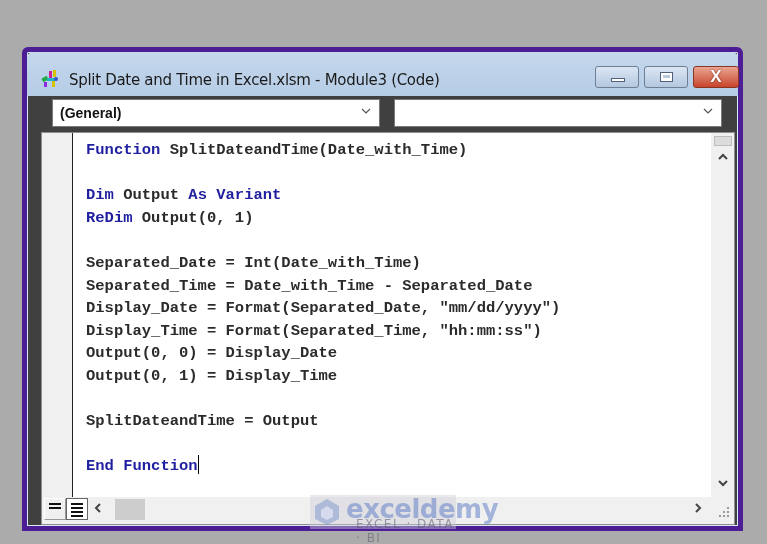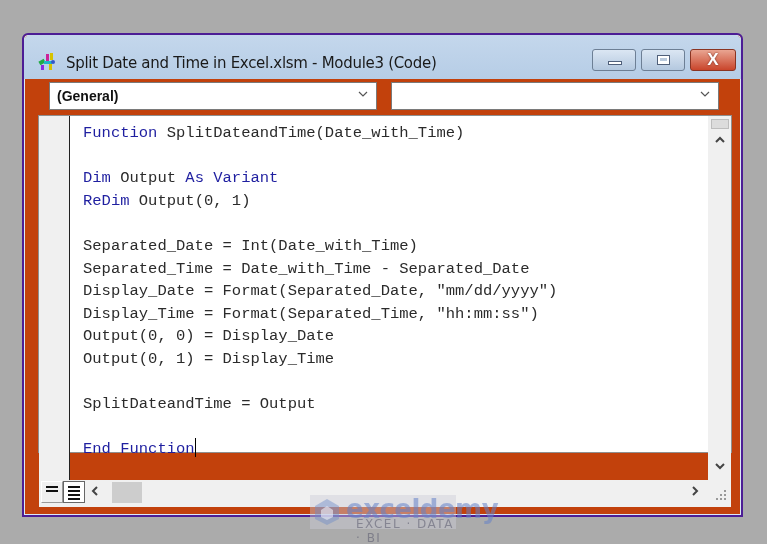--- a/index.html
+++ b/index.html
@@ -1,34 +1,34 @@
 <!DOCTYPE html>
 <html><head>
 <meta charset="utf-8">
 <style>
   html,body{margin:0;padding:0;}
   body{width:767px;height:544px;background:#ababab;position:relative;overflow:hidden;font-family:"Liberation Sans",sans-serif;}
-  .win{position:absolute;left:22px;top:33px;width:721px;height:484px;background:#c2410c;border:2px solid #4c1d95;border-radius:6px 6px 0 0;box-shadow:inset 0 0 0 1px #dbe8f6;box-sizing:border-box;}
+  .win{position:absolute;left:22px;top:47px;width:721px;height:484px;background:#404040;border:5px solid #4c1d95;border-radius:6px 6px 0 0;box-shadow:inset 0 0 0 1px #dbe8f6;box-sizing:border-box;}
   .titlebar{position:absolute;left:0;top:0;right:0;height:44px;background:linear-gradient(#c4d7ec,#b6cde6);border-radius:6px 6px 0 0;}
   .app-icon{position:absolute;left:13px;top:16px;width:22px;height:20px;}
   .title{position:absolute;left:42px;top:19px;font-size:15px;color:#1a1a1a;white-space:nowrap;font-family:"DejaVu Sans",sans-serif;letter-spacing:-0.3px;}
   .wbtn{position:absolute;top:14px;height:22px;border:1px solid #6d7f95;border-radius:3px;box-sizing:border-box;background:linear-gradient(#dbe6f3,#b4c8df);cursor:pointer;}
   .wbtn.min{left:568px;width:44px;}
   .wbtn.max{left:617px;width:44px;}
   .wbtn.close{left:666px;width:46px;background:linear-gradient(#e9a592,#c9452b);border-color:#8a3422;}
   .min-glyph{position:absolute;left:15px;top:11px;width:14px;height:4px;background:#fff;border:1px solid #50607a;box-sizing:border-box;}
   .max-glyph{position:absolute;left:15px;top:5px;width:13px;height:10px;background:#fff;border:1px solid #50607a;box-sizing:border-box;}
   .max-glyph::after{content:"";position:absolute;left:2px;top:2px;width:7px;height:3px;background:#b9c9dc;}
   .close-glyph{position:absolute;left:0;right:0;top:0;text-align:center;font-weight:bold;font-size:17px;line-height:20px;color:#fff;text-shadow:0 0 2px #6a1e10;}
   .combo{position:absolute;top:47px;height:28px;background:#fff;border:1px solid #7a7a7a;box-sizing:border-box;cursor:pointer;}
   .combo.left{left:25px;width:328px;padding-left:24px;}
   .combo.right{left:367px;width:328px;}
   .combo .val{position:absolute;left:7px;top:5px;font-weight:bold;font-size:14px;color:#111;font-family:"Liberation Sans",sans-serif;}
   .combo .chev{position:absolute;right:8px;top:6px;width:10px;height:10px;}
-  .editor{position:absolute;left:14px;top:80px;width:694px;height:338px;background:#fff;border:1px solid #8f8f8f;box-sizing:border-box;}
+  .editor{position:absolute;left:14px;top:80px;width:694px;height:393px;background:#fff;border:1px solid #8f8f8f;box-sizing:border-box;font-weight:bold;}
   .margin{position:absolute;left:0;top:0;width:30px;height:364px;background:#f0f0f0;border-right:1px solid #222;}
   .code{position:absolute;left:44px;top:6px;margin:0;font-family:"Liberation Mono",monospace;font-size:15.5px;line-height:22.6px;color:#2b2b2b;white-space:pre;}
   .kw{color:#1f1fa0;}
   .caret{display:inline-block;width:1px;height:19px;background:#000;vertical-align:-4px;}
   .vscroll{position:absolute;right:0;top:0;width:23px;height:364px;background:#f0f0f0;}
   .vthumb{position:absolute;left:3px;top:3px;width:18px;height:10px;background:#dcdcdc;border:1px solid #bdbdbd;box-sizing:border-box;}
   .varrow{position:absolute;left:0;width:23px;text-align:center;font-size:13px;color:#555;cursor:pointer;}
   .bottombar{position:absolute;left:0;top:364px;width:692px;height:27px;background:#f0f0f0;}
   .viewbtn{position:absolute;top:1px;width:22px;height:22px;box-sizing:border-box;cursor:pointer;}
   .viewbtn.proc{left:2px;border:1px solid #999;border-top-color:#fff;border-left-color:#fff;}

